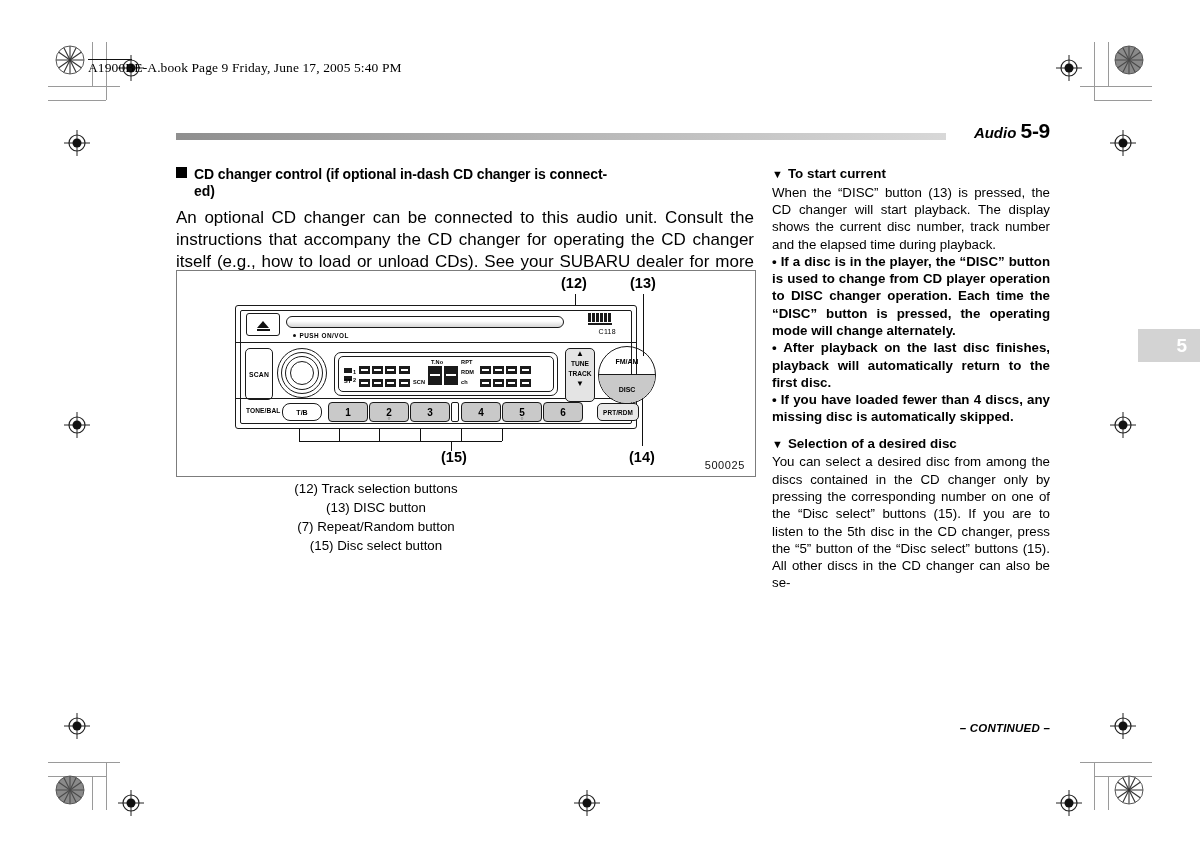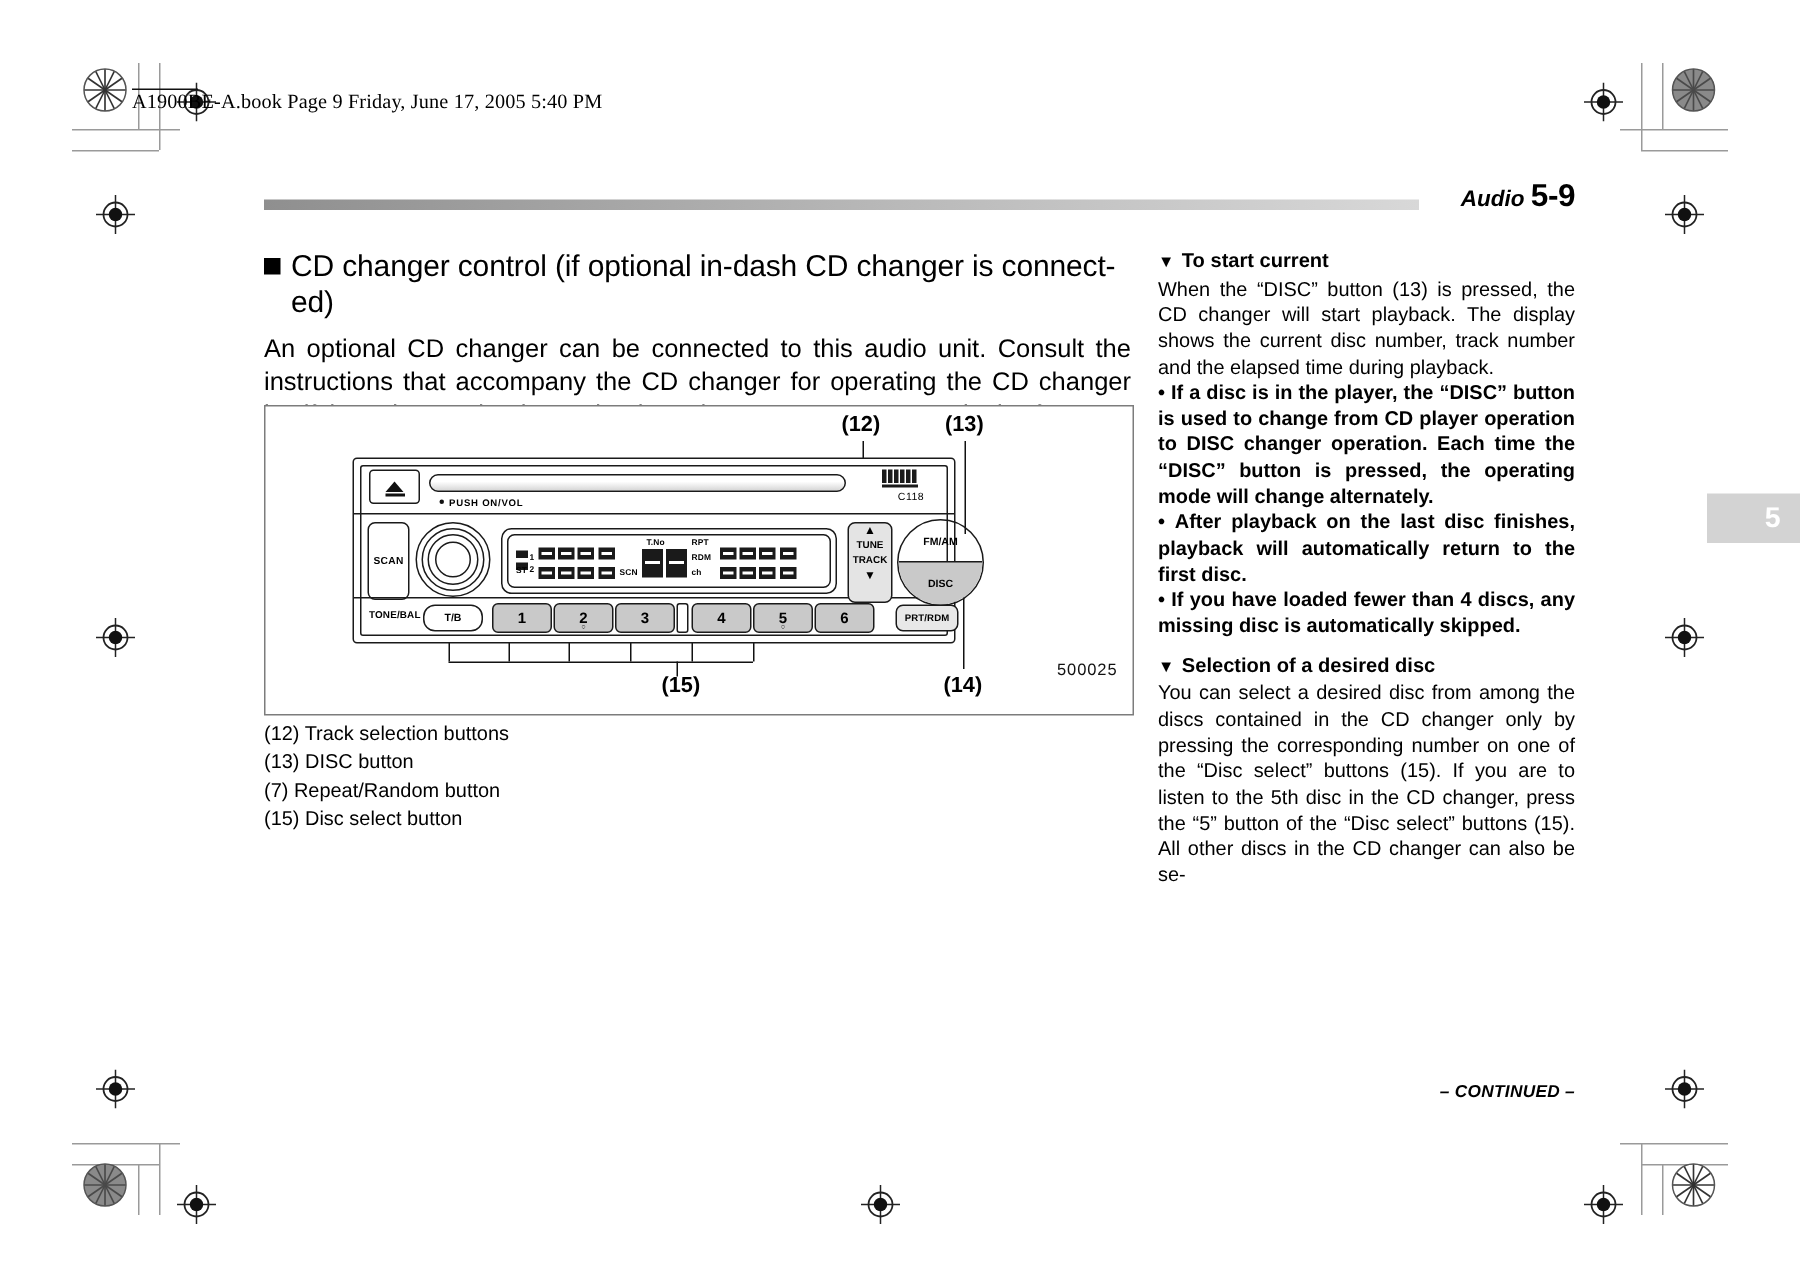--- a/index.html
+++ b/index.html
@@ -44,40 +44,40 @@
   .chaptab span{
     position:absolute;right:13px;top:6px;color:#fff;
     font-weight:bold;font-size:19px;
   }
 
   
   .col-left{position:absolute;left:176px;top:166px;width:578px;}
   .col-right{position:absolute;left:772px;top:166px;width:278px;}
 
   h2.sec{
-    margin:0 0 7px 0;font-size:20px;font-weight:normal;line-height:1.22;
+    margin:0 0 7px 0;font-size:14px;font-weight:bold;line-height:1.22;
     letter-spacing:-.1px;
   }
   h2.sec .sq{
     display:inline-block;width:11px;height:11px;background:#000;
     margin-right:7px;vertical-align:1px;
   }
   h2.sec .ind{display:block;padding-left:18px;}
 
   p.body{
     margin:0;font-size:17px;line-height:1.30;text-align:justify;
   }
 
   
   .figure{
     position:absolute;left:176px;top:270px;width:578px;height:205px;
     border:1px solid #7c7c7c;background:#fff;
   }
   .fig-code{
-    position:absolute;right:10px;bottom:23px;font-size:11px;
+    position:absolute;right:10px;bottom:5px;font-size:11px;
     letter-spacing:.6px;color:#111;margin-top:20px;
   }
   .callout{position:absolute;font-weight:bold;font-size:14.5px;}
   .leader{position:absolute;background:#111;width:1.2px;}
   .leader-h{position:absolute;background:#111;height:1.2px;}
 
   
   .radio{
     position:absolute;left:58px;top:34px;width:400px;height:122px;
     border:1.4px solid #1a1a1a;border-radius:3px;background:#fff;
@@ -200,21 +200,21 @@
     border:1.3px solid #1a1a1a;border-radius:2px;background:#fff;
   }
   .prtrdm{
     position:absolute;left:361px;top:97px;width:40px;height:16px;
     border:1.3px solid #1a1a1a;border-radius:5px;
     display:flex;align-items:center;justify-content:center;
     font-size:6.4px;font-weight:bold;letter-spacing:.1px;background:#e8e8e8;
   }
 
   
-  .legend{position:absolute;left:176px;top:480px;width:400px;}
+  .legend{position:absolute;left:176px;top:480px;width:400px;text-align:center;}
   .legend div{font-size:13.3px;line-height:1.42;}
 
   
   h3.sub{
     margin:0 0 1px 0;font-size:13.4px;font-weight:bold;line-height:1.25;
   }
   h3.sub .tri{margin-right:5px;font-size:11px;}
   h3.note{margin:8px 0 0 0;font-size:15.5px;font-weight:normal;line-height:1.2;}
   p.r{margin:0;font-size:13.3px;line-height:1.30;text-align:justify;}
   p.rb{margin:0;font-size:13.3px;line-height:1.30;text-align:justify;font-weight:bold;}

